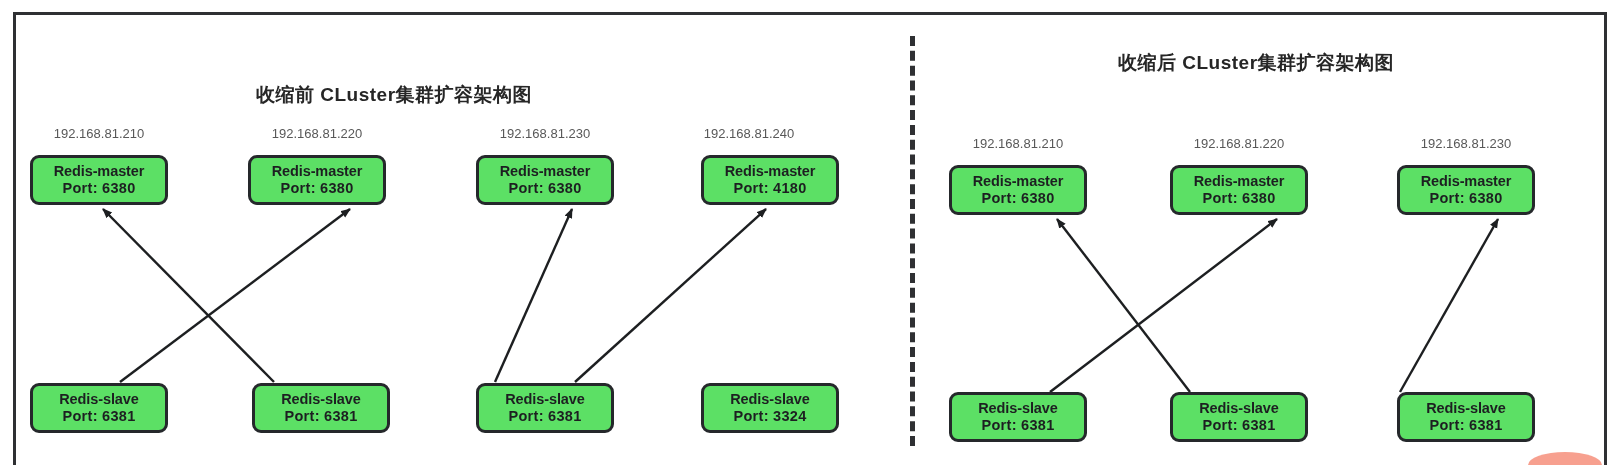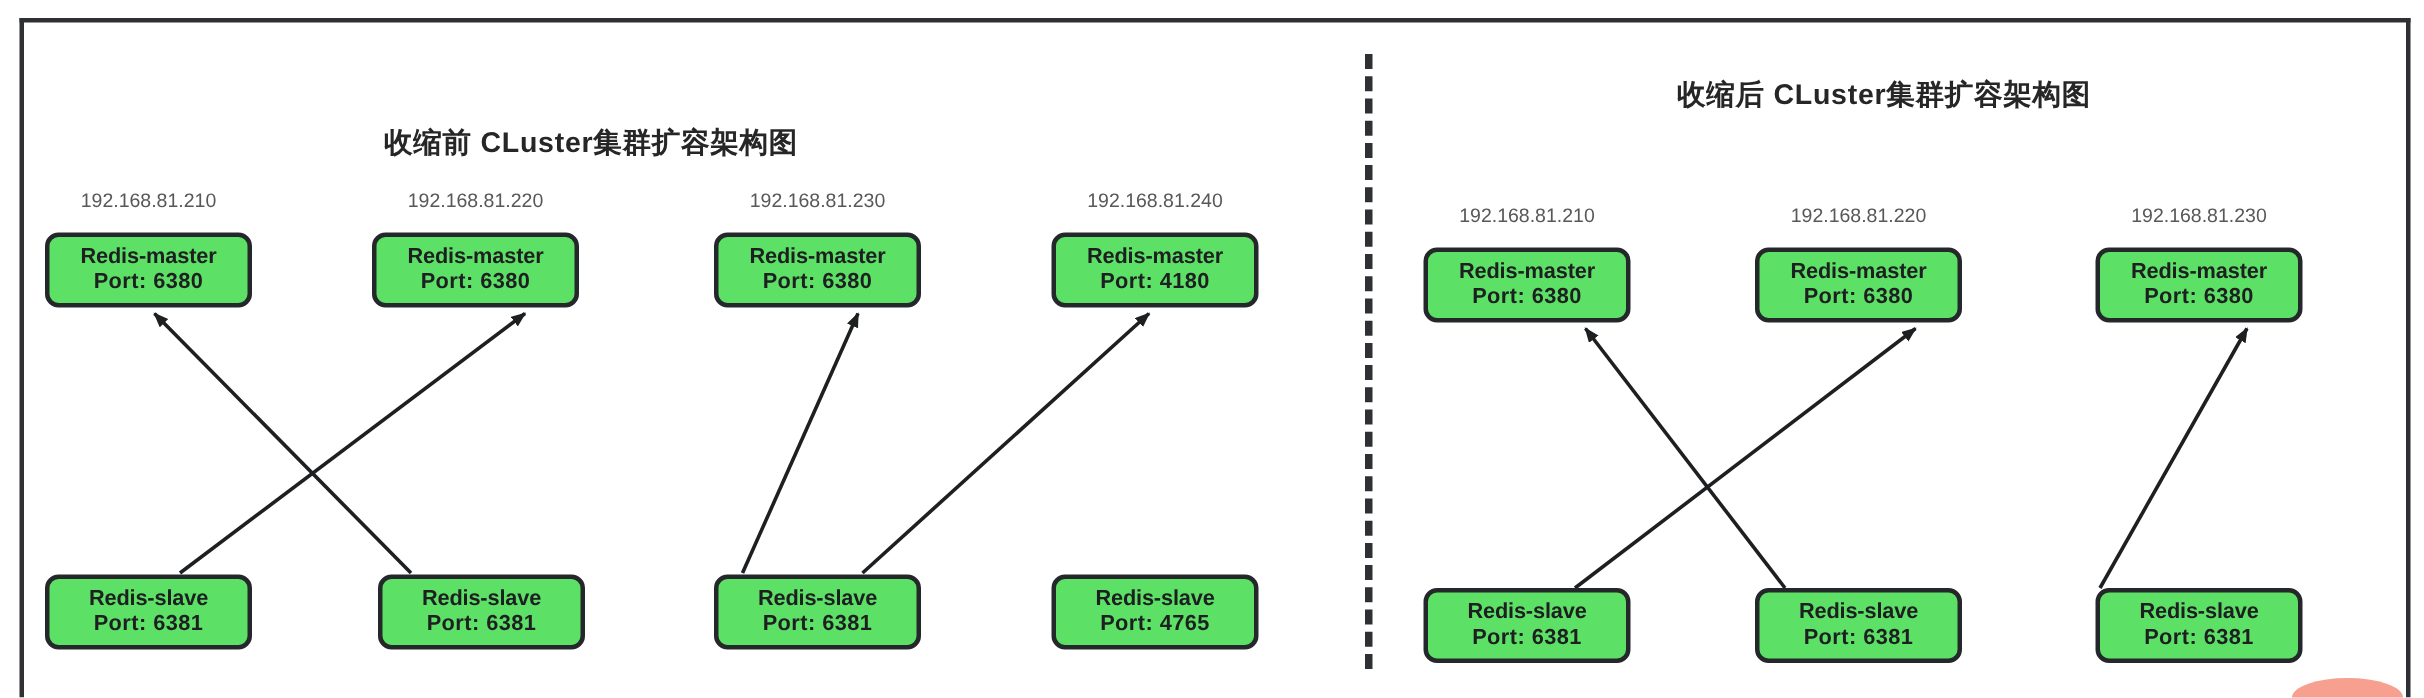--- a/index.html
+++ b/index.html
@@ -112,21 +112,21 @@
 
       <line x1="1190" y1="392" x2="1057" y2="219"></line>
       <line x1="1050" y1="392" x2="1277" y2="219"></line>
       <line x1="1400" y1="392" x2="1498" y2="219"></line>
     </g>
   </svg>
 
   <div class="ip-label" style="left:99px;  top:126px;">192.168.81.210</div>
   <div class="ip-label" style="left:317px; top:126px;">192.168.81.220</div>
   <div class="ip-label" style="left:545px; top:126px;">192.168.81.230</div>
-  <div class="ip-label" style="left:770px; top:126px;">192.168.81.240</div>
+  <div class="ip-label" style="left:749px; top:126px;">192.168.81.240</div>
 
   <div class="node" style="left:30px;  top:155px;">
     <span class="l1">Redis-master</span>
     <span class="l2">Port: 6380</span>
   </div>
   <div class="node" style="left:248px; top:155px;">
     <span class="l1">Redis-master</span>
     <span class="l2">Port: 6380</span>
   </div>
   <div class="node" style="left:476px; top:155px;">
@@ -145,21 +145,21 @@
   <div class="node" style="left:252px; top:383px;">
     <span class="l1">Redis-slave</span>
     <span class="l2">Port: 6381</span>
   </div>
   <div class="node" style="left:476px; top:383px;">
     <span class="l1">Redis-slave</span>
     <span class="l2">Port: 6381</span>
   </div>
   <div class="node" style="left:701px; top:383px;">
     <span class="l1">Redis-slave</span>
-    <span class="l2">Port: 4765</span>
+    <span class="l2">Port: 3324</span>
   </div>
 
   <div class="ip-label" style="left:1018px; top:136px;">192.168.81.210</div>
   <div class="ip-label" style="left:1239px; top:136px;">192.168.81.220</div>
   <div class="ip-label" style="left:1466px; top:136px;">192.168.81.230</div>
 
   <div class="node" style="left:949px;  top:165px;">
     <span class="l1">Redis-master</span>
     <span class="l2">Port: 6380</span>
   </div>

